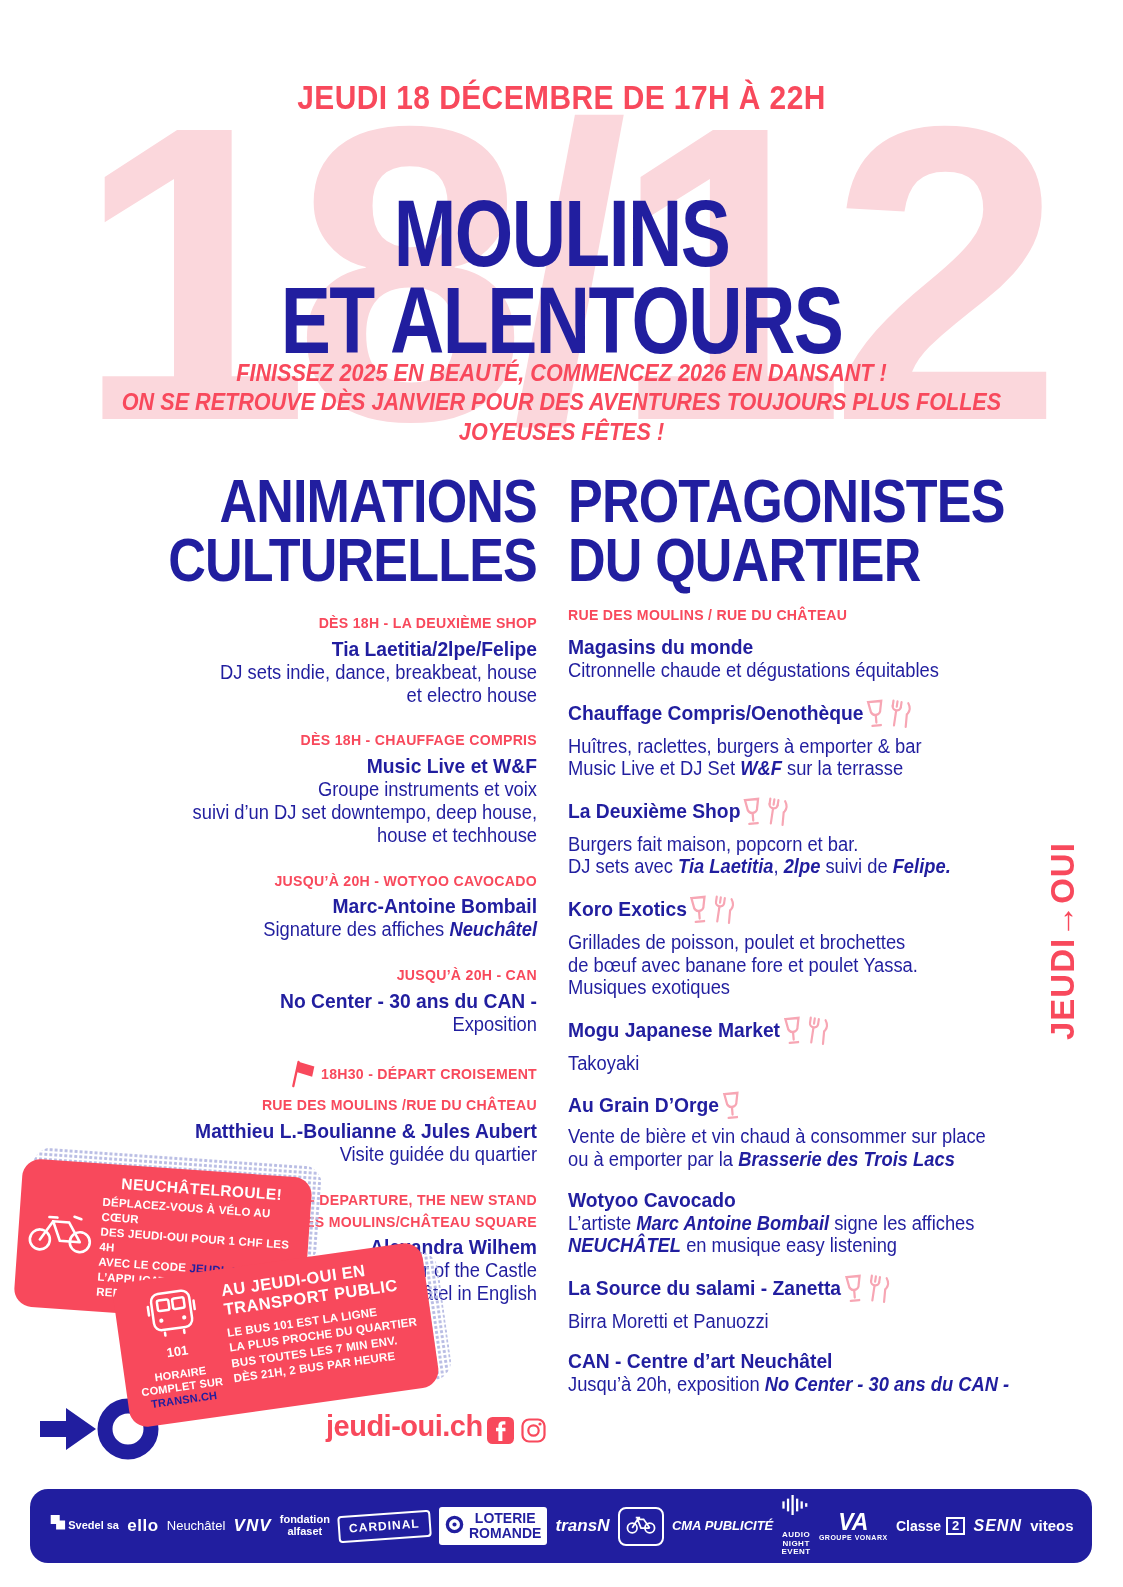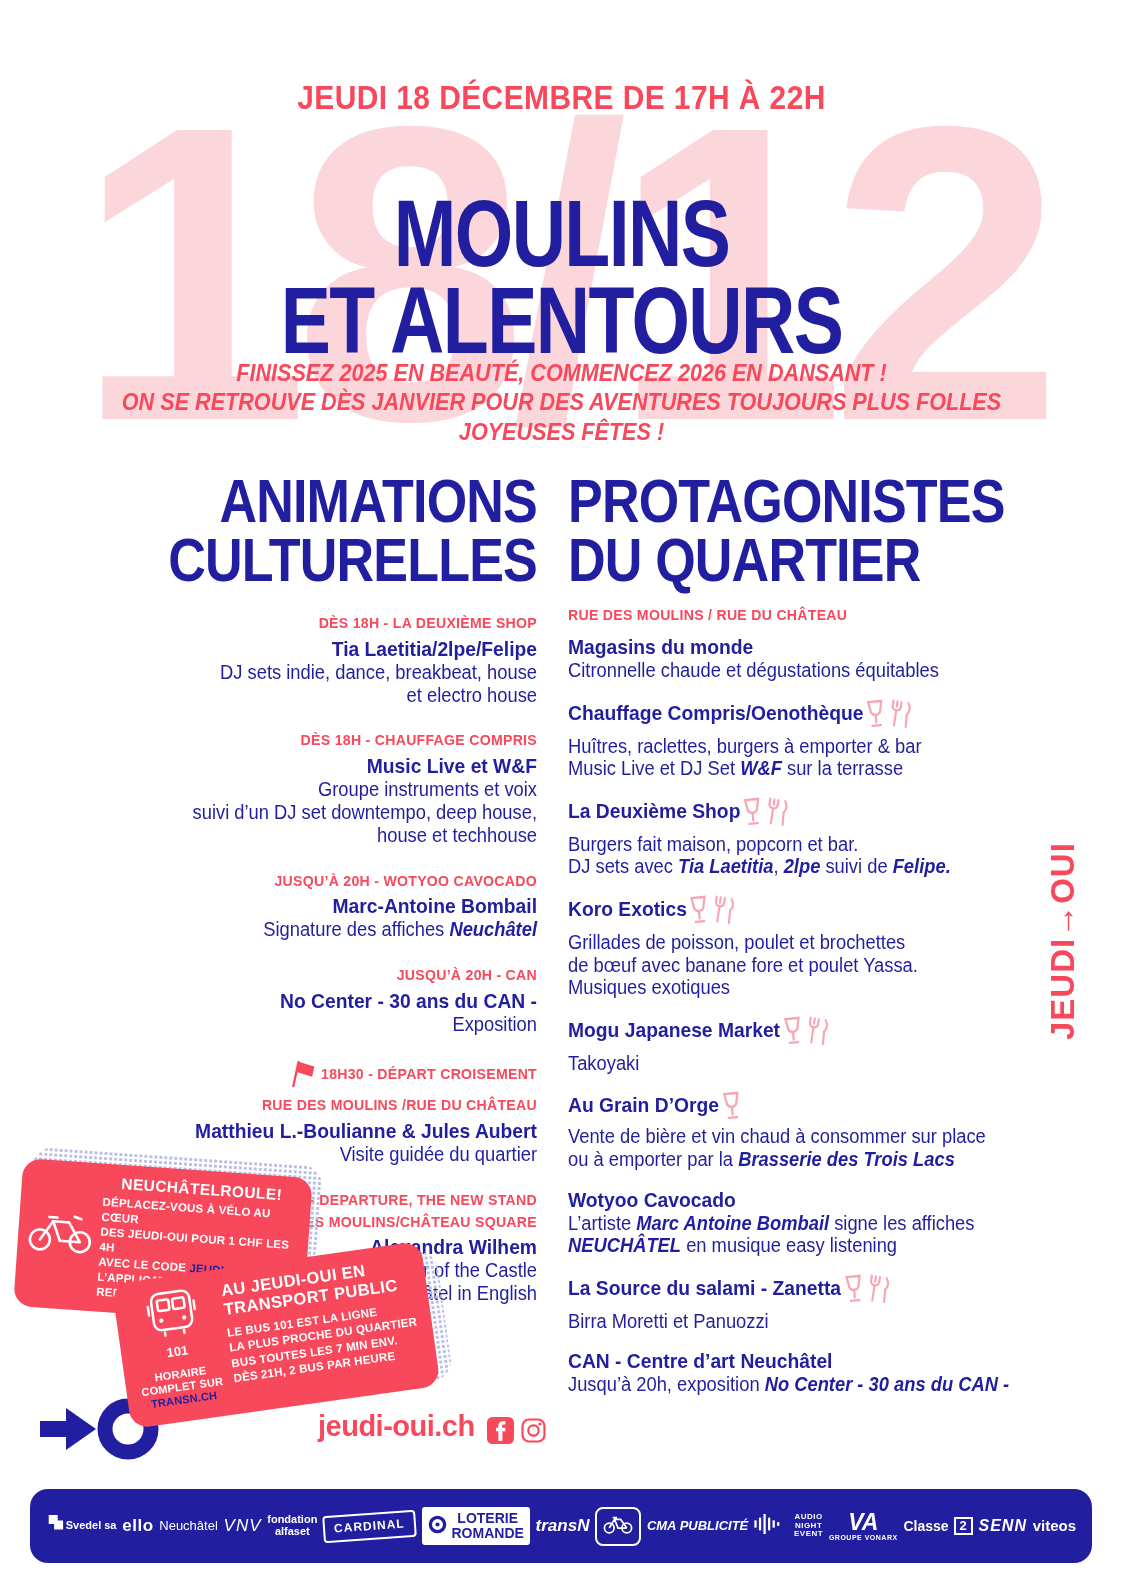--- a/index.html
+++ b/index.html
@@ -95,49 +95,49 @@
   .sticker-bus{left:120px;top:1262px;width:312px;padding:12px 12px 14px 12px;transform:rotate(-8deg);
     display:grid;grid-template-columns:88px 1fr;gap:8px;}
   .s-left{display:flex;flex-direction:column;align-items:center;}
   .s-badge{font-weight:800;font-size:13px;margin-top:2px;}
   .s-sched{font-weight:800;font-size:11px;line-height:1.2;text-align:center;margin-top:9px;letter-spacing:.2px;}
   .sticker-bus .s-title{font-weight:800;font-size:16.5px;line-height:1.15;letter-spacing:.4px;margin-bottom:7px;}
   .sticker-bus .s-body{font-weight:700;font-size:11.5px;line-height:1.33;letter-spacing:.2px;}
 
   
   .logo-mark{position:absolute;left:38px;top:1398px;color:var(--blue);z-index:2;}
-  .website{position:absolute;left:318px;top:1410px;z-index:2;
+  .website{position:absolute;left:326px;top:1410px;z-index:2;
     color:var(--red);font-weight:800;font-size:29px;letter-spacing:-.5px;text-decoration:none;}
   .social{position:absolute;left:487px;top:1417px;z-index:2;display:flex;gap:7px;align-items:center;color:var(--red);}
   .social span{display:inline-flex;cursor:pointer;}
 
   
   .footer-bar{
     position:absolute;left:30px;top:1489px;width:1062px;height:74px;z-index:2;
     background:var(--blue);border-radius:18px;
     display:flex;align-items:center;justify-content:space-evenly;padding:0 14px;gap:4px;
   }
   .logo{display:flex;align-items:center;gap:5px;color:#fff;}
   .logo .lines{display:flex;flex-direction:column;align-items:center;line-height:1.05;}
   .lline{font-size:12px;font-weight:700;white-space:nowrap;}
   .logo-svedel{flex-direction:row;gap:2px;}
   .logo-svedel .lline{font-size:11px;}
   .logo-ello .lline{font-size:17px;font-weight:800;letter-spacing:.5px;}
   .logo-neuchatel .lline{font-size:13px;font-weight:400;}
-  .logo-vnv .lline{font-size:17px;font-weight:400;font-style:italic;letter-spacing:1px;}
+  .logo-vnv .lline{font-size:17px;font-weight:700;font-style:italic;letter-spacing:1px;}
   .logo-alfaset .lline{font-size:11px;}
   .logo-alfaset .lline:first-child{font-weight:700;}
   .logo-cardinal{border:2px solid #fff;border-radius:4px;padding:5px 9px;transform:rotate(-4deg);}
   .logo-cardinal .lline{font-size:12px;font-weight:800;letter-spacing:1px;}
   .logo-loterie{background:#fff;color:var(--blue);border-radius:3px;padding:4px 6px;}
   .logo-loterie .lline{font-size:14px;font-weight:800;}
   .logo-transn .lline{font-size:17px;font-style:italic;}
   .logo-neuchatelroule{border:2.5px solid #fff;border-radius:8px;padding:5px 6px;}
   .logo-cma .lline{font-size:13px;font-weight:800;font-style:italic;}
-  .logo-audio{flex-direction:row;gap:12px;}
+  .logo-audio{flex-direction:column;gap:12px;}
   .logo-audio .lline{font-size:8px;letter-spacing:.5px;}
   .logo-vonarx .lines{line-height:1;}
   .logo-vonarx .lline:first-child{font-size:23px;font-weight:800;font-style:italic;}
   .logo-vonarx .lline:last-child{font-size:7px;letter-spacing:.5px;}
   .logo-classe2 .lines{flex-direction:row;gap:5px;align-items:center;}
   .logo-classe2 .lline:first-child{font-size:14px;font-weight:800;}
   .logo-classe2 .lline:last-child{border:2px solid #fff;padding:0 4px;font-size:13px;font-weight:800;}
   .logo-senn .lline{font-size:16px;font-weight:800;font-style:italic;letter-spacing:1px;text-align:center;}
   .logo-viteos .lline{font-size:15px;font-weight:800;}
 </style>

